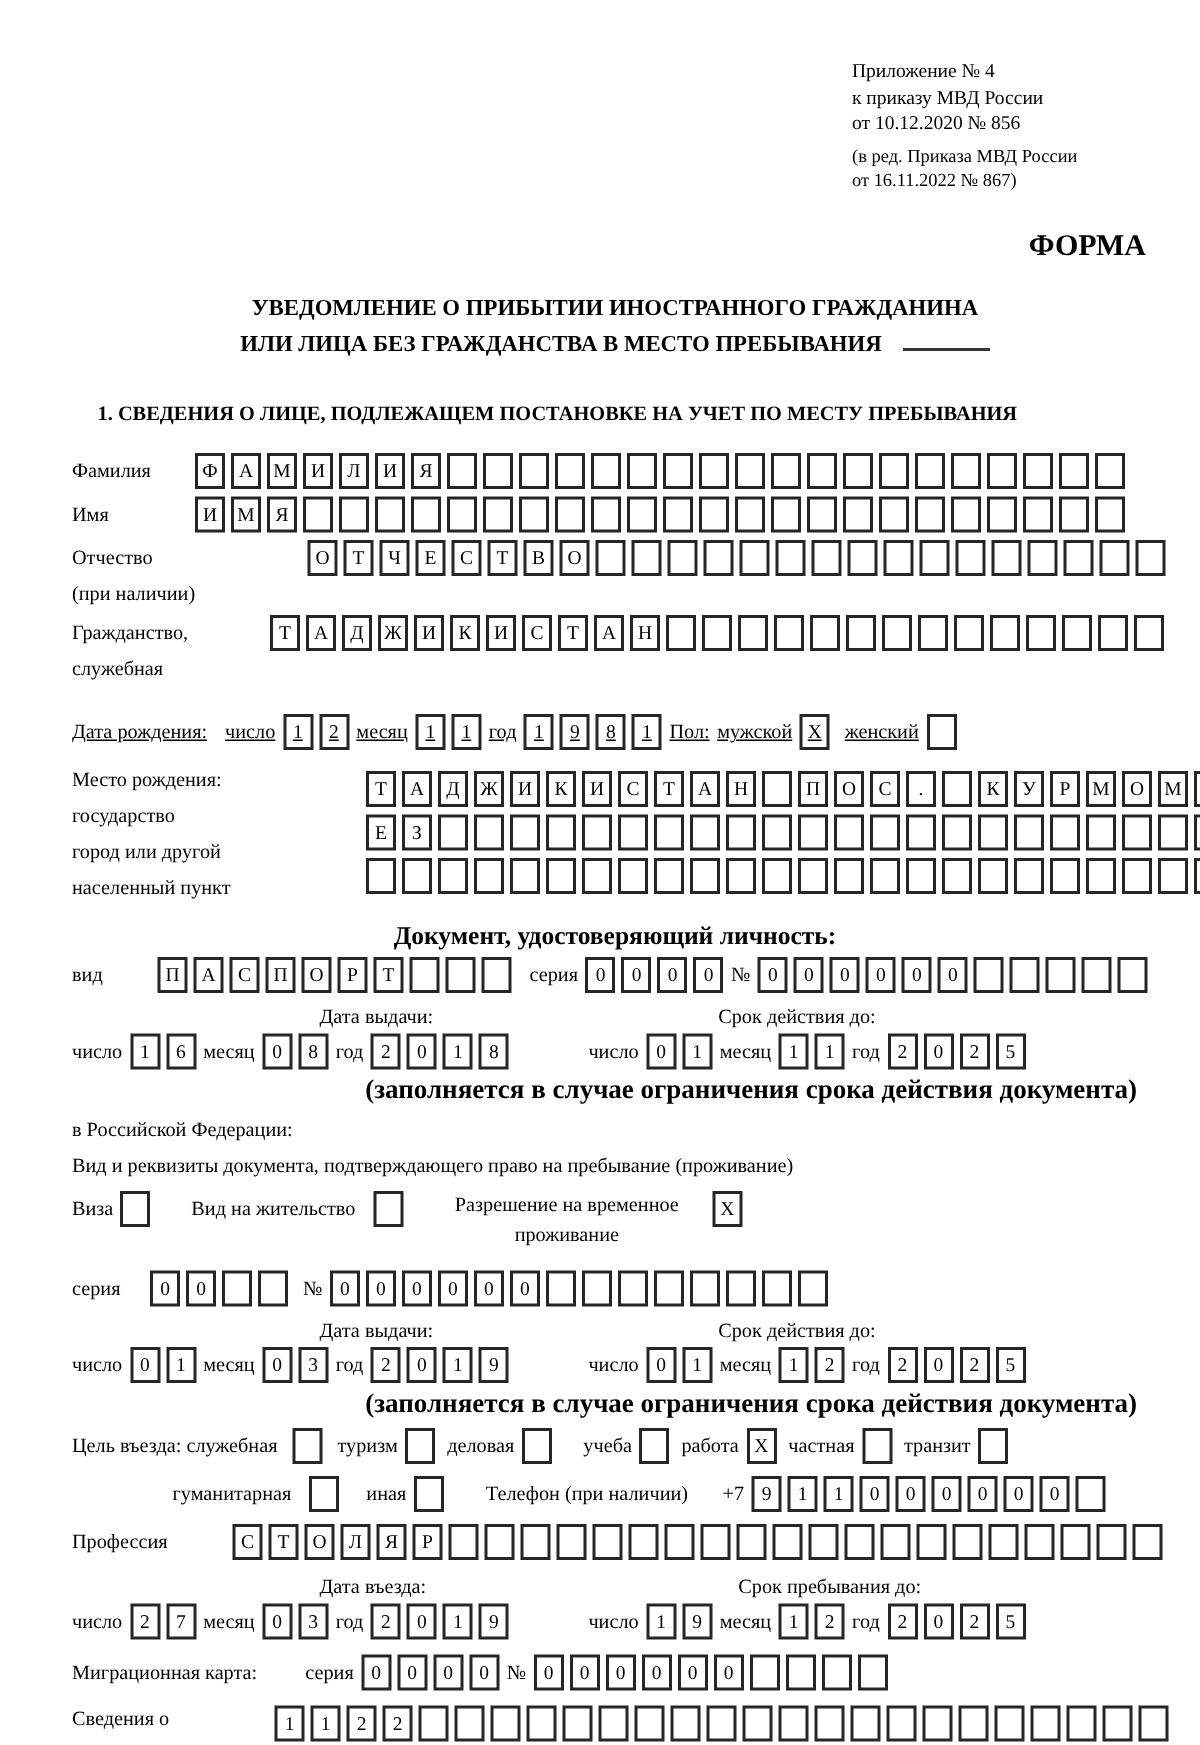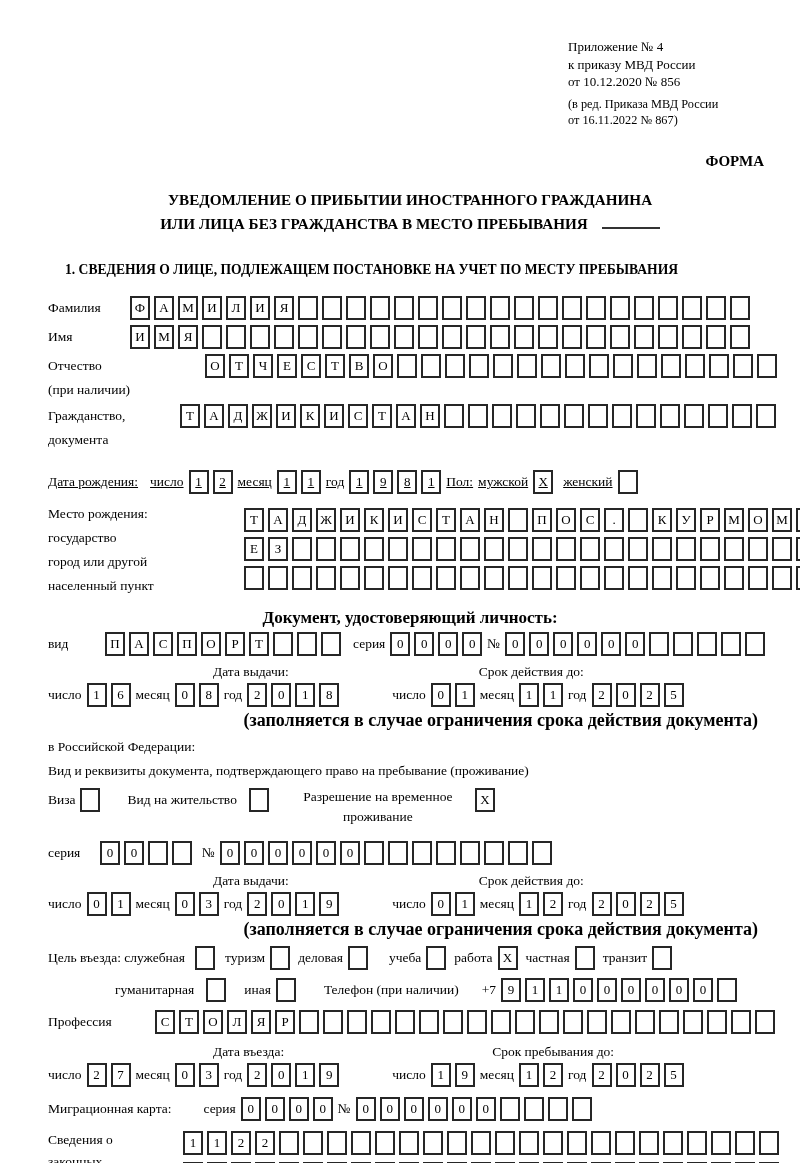--- a/index.html
+++ b/index.html
@@ -5,21 +5,21 @@
   html,body { margin:0; padding:0; background:#fff; }
   .page {
     width:800px; height:1163px; box-sizing:border-box; position:relative;
     background:#fff; color:#000;
     font-family:"Liberation Serif","DejaVu Serif",serif;
     padding:38px 28px 16px 48px; overflow:hidden;
   }
   .top-ref { margin-left:520px; font-size:13px; line-height:1.35; }
   .top-ref .ed { font-size:12.3px; }
   .top-ref .gap { height:5px; }
-  .forma { text-align:right; padding-right:8px; font-weight:bold; font-size:15px; margin-top:24px; }
+  .forma { text-align:right; padding-right:8px; font-weight:bold; font-size:20px; margin-top:24px; }
   .title { text-align:center; font-weight:bold; font-size:15.2px; line-height:1.6; margin-top:18px; }
   .blank-line { display:inline-block; width:58px; border-bottom:2.5px solid #333; height:13px; margin-left:14px; }
   .sec-head { font-weight:bold; font-size:13.6px; margin-top:26px; padding-left:17px; }
 
   .frow { display:flex; align-items:center; margin-top:5px; font-size:13.5px; }
   .frow-top { align-items:flex-start; }
   .lbl { flex:none; }
   .lbl-lines div { line-height:24px; }
   .cells { display:inline-flex; gap:4px; flex:none; }
   .cell {
@@ -160,21 +160,21 @@
         <span class="cell"></span>
         <span class="cell"></span>
         <span class="cell"></span>
         <span class="cell"></span>
       </span>
   </div>
 
   <div class="frow frow-top" style="margin-top:2px;">
     <span class="lbl w132 lbl-lines">
       <div>Гражданство,</div>
-      <div>документа</div>
+      <div>служебная</div>
     </span>
     <span class="cells">
         <span class="cell">Т</span>
         <span class="cell">А</span>
         <span class="cell">Д</span>
         <span class="cell">Ж</span>
         <span class="cell">И</span>
         <span class="cell">К</span>
         <span class="cell">И</span>
         <span class="cell">С</span>

